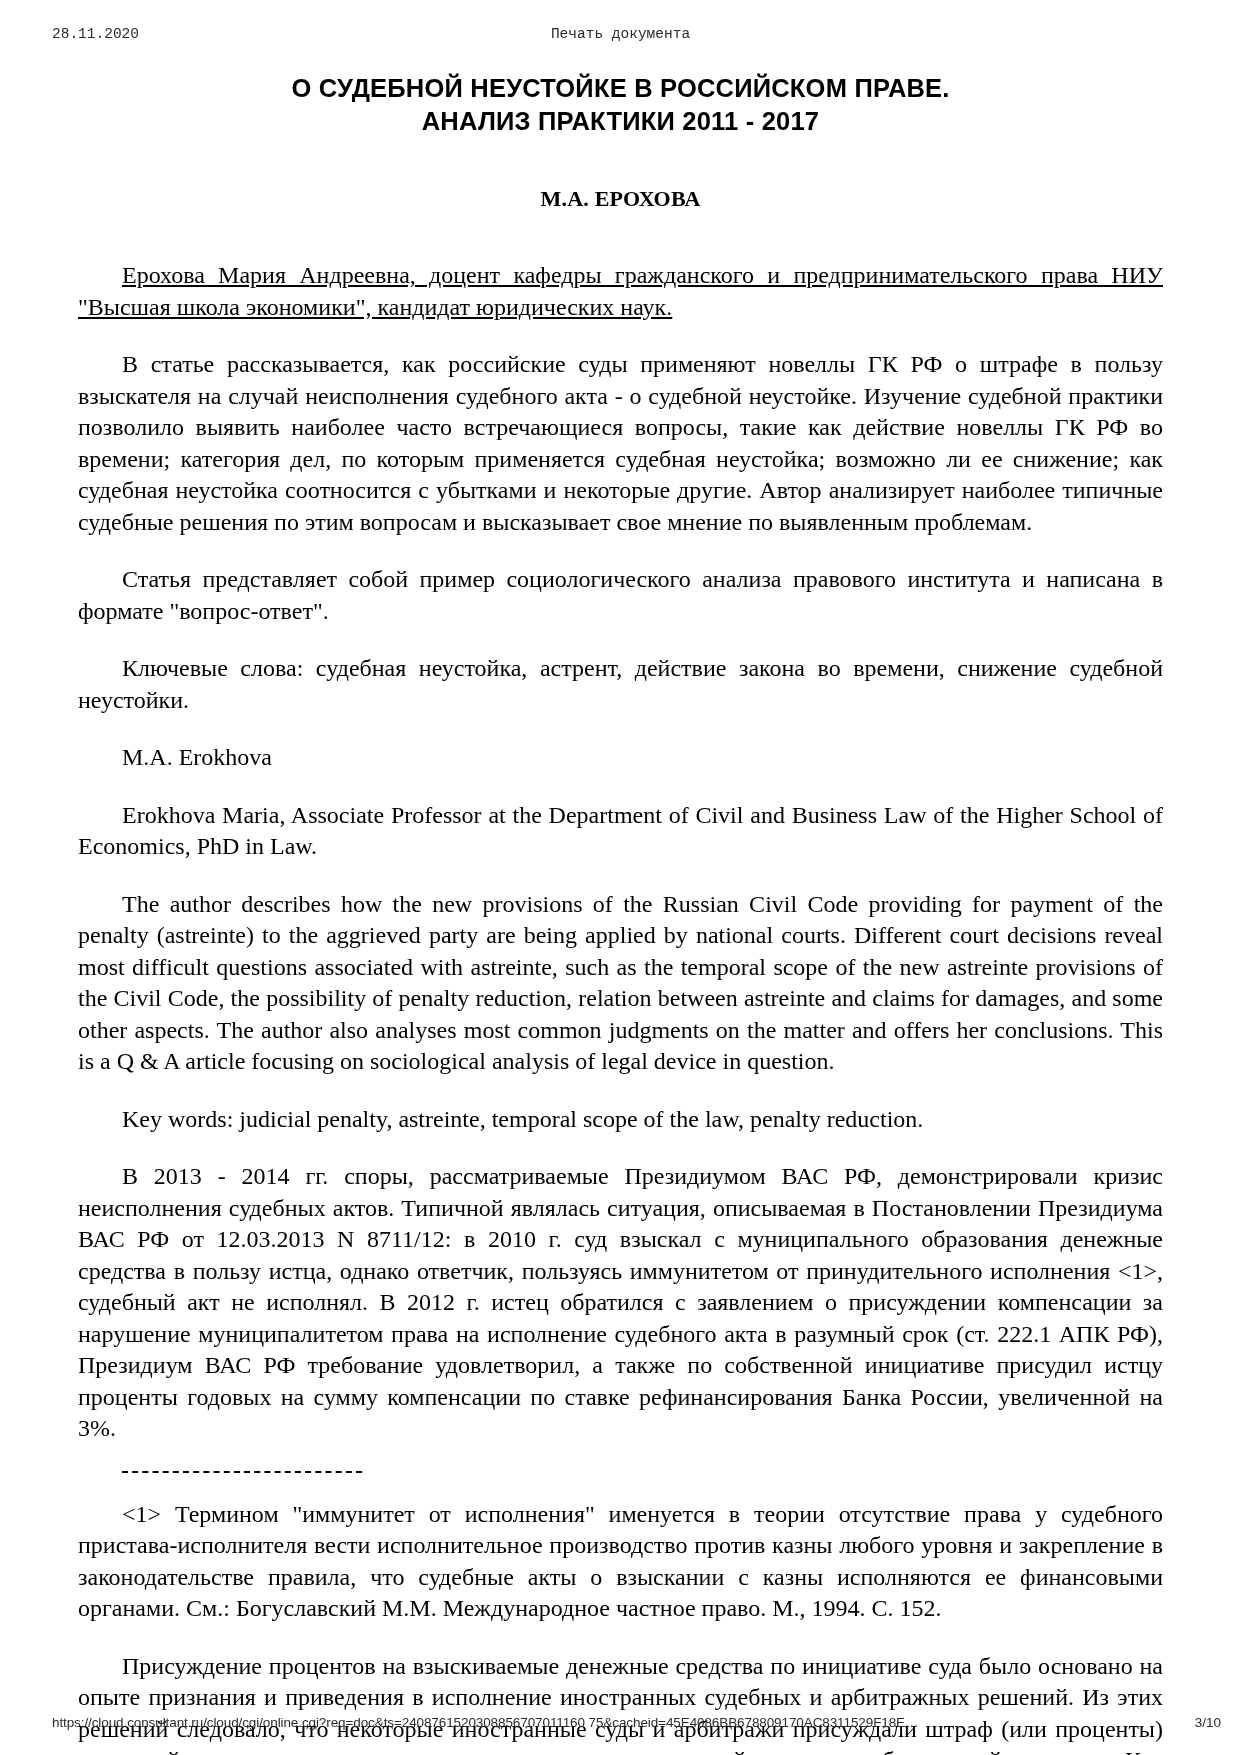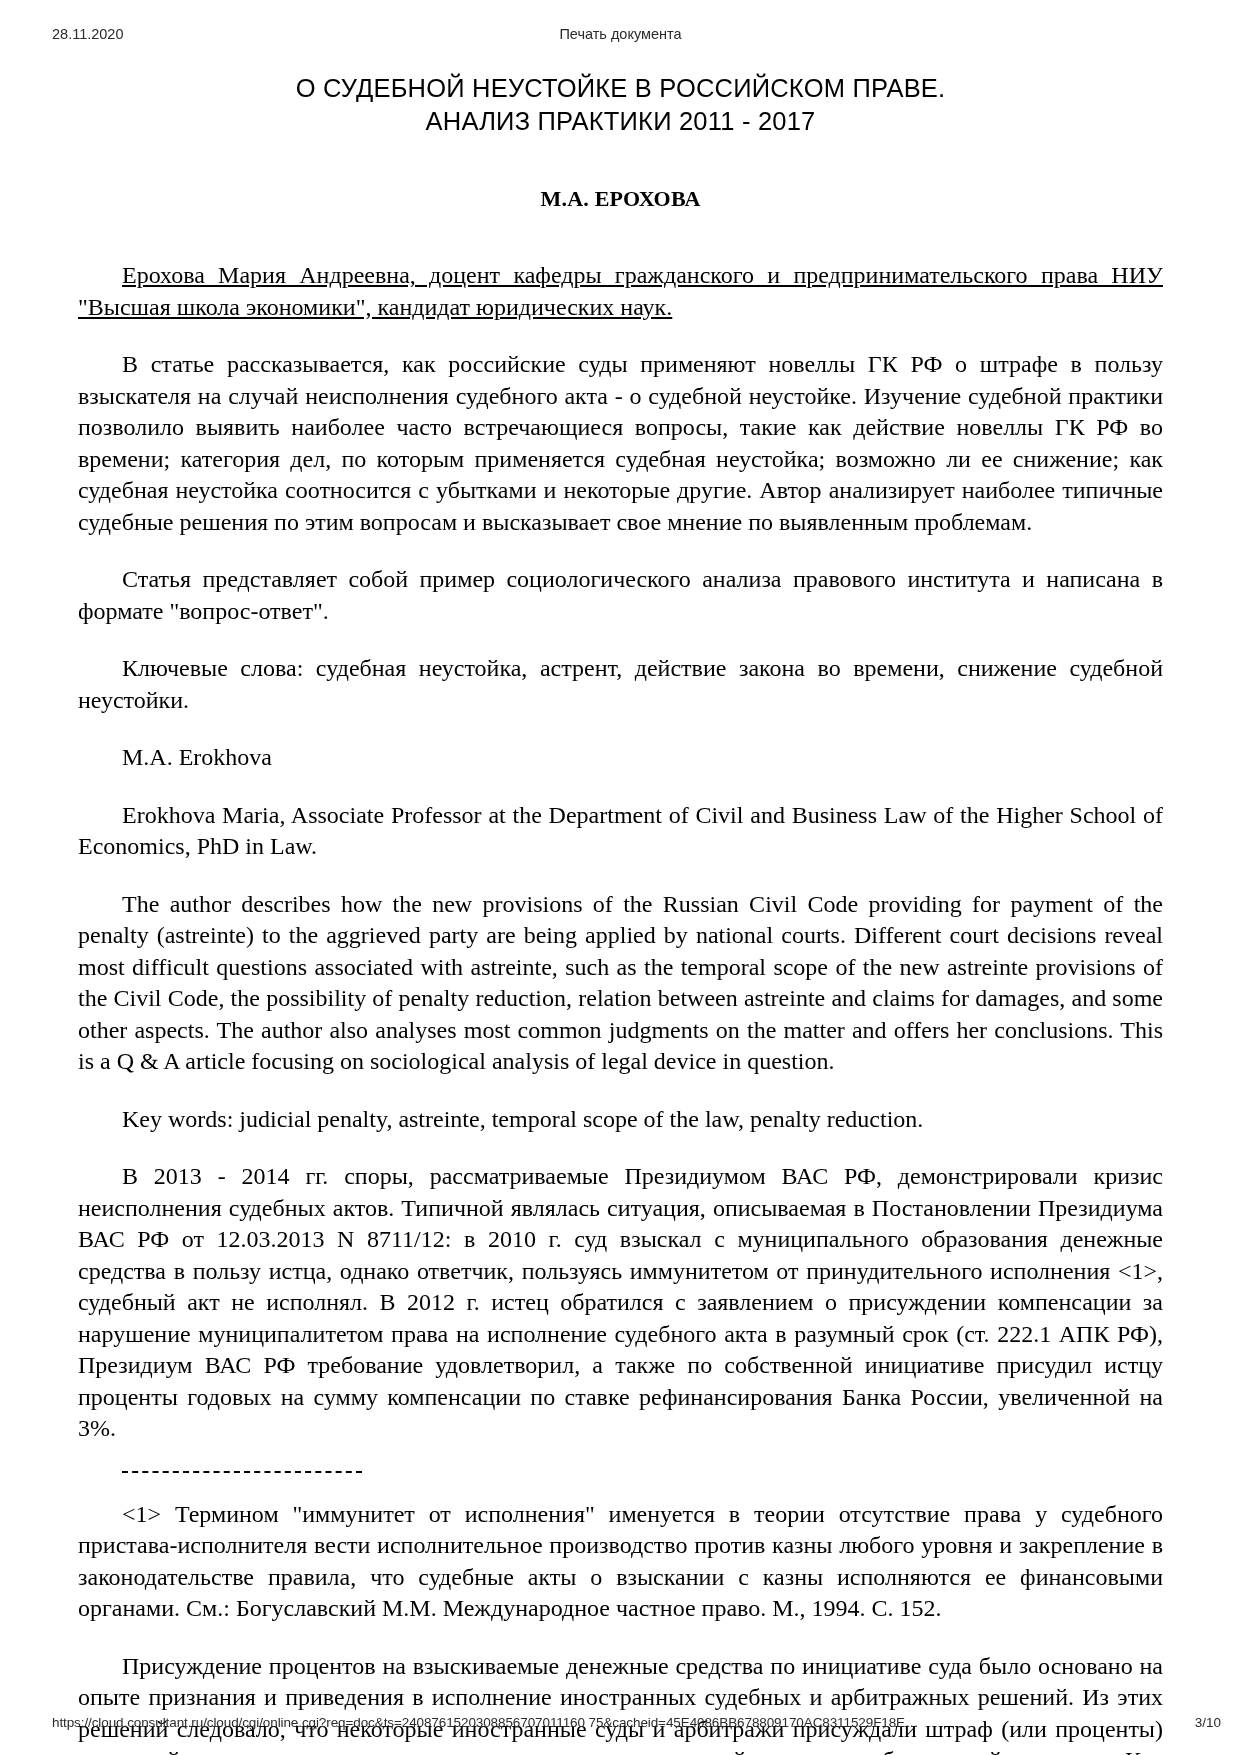--- a/index.html
+++ b/index.html
@@ -21,21 +21,21 @@
     overflow: hidden;
   }
 
   
   .print-header {
     position: absolute;
     top: 26px;
     left: 0;
     width: 1241px;
     height: 18px;
-    font-family: Liberation Sans, sans-serif;
+    font-family: Liberation Mono, monospace;
     font-size: 14.5px;
     color: #2b2b2b;
   }
   .print-header .hdr-date {
     position: absolute;
     left: 52px;
     top: 0;
     white-space: nowrap;
   }
   .print-header .hdr-title {
@@ -77,21 +77,21 @@
   .doc {
     position: absolute;
     left: 78px;
     top: 72px;
     width: 1085px;
   }
 
   .doc-title {
     text-align: center;
     font-family: "Liberation Sans", "DejaVu Sans", sans-serif;
-    font-weight: normal;
+    font-weight: bold;
     font-size: 25.5px;
     line-height: 33px;
     letter-spacing: 0.2px;
     margin: 0;
   }
   .doc-author {
     text-align: center;
     font-family: Liberation Serif, serif;
     font-weight: bold;
     font-size: 22px;

